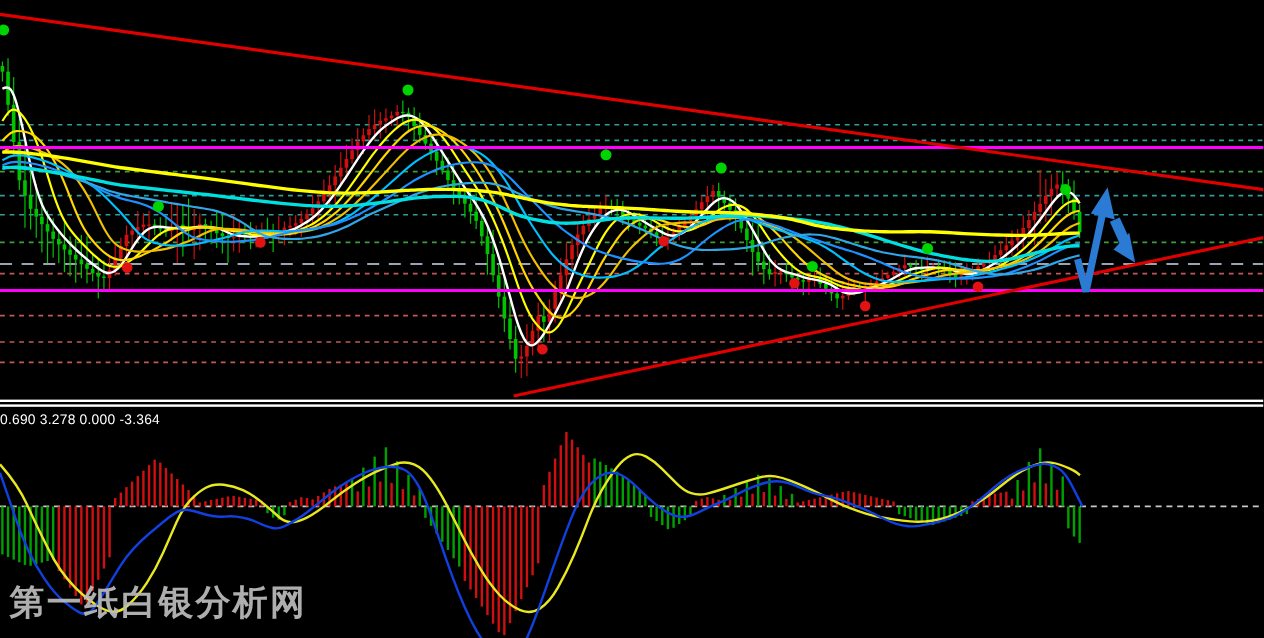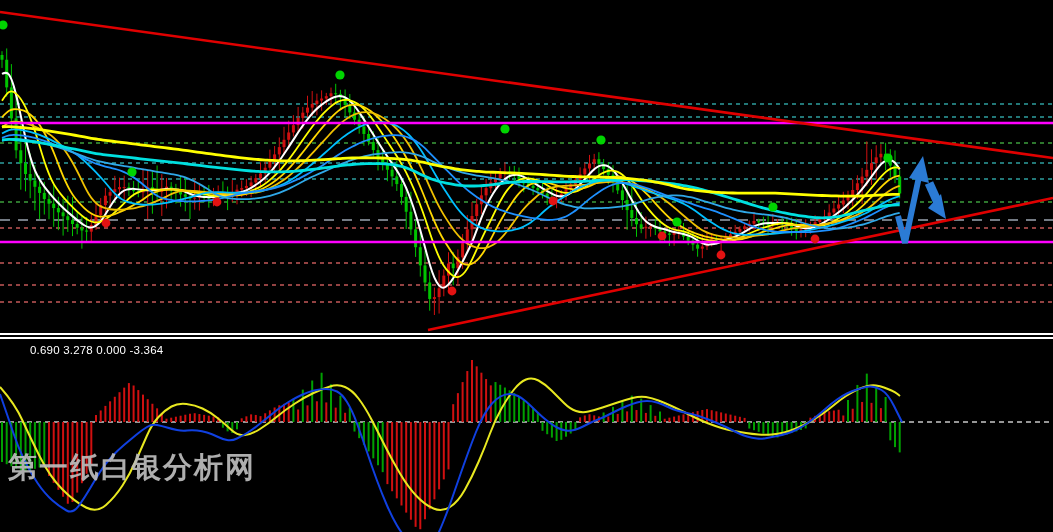--- a/index.html
+++ b/index.html
@@ -3,23 +3,23 @@
 <meta charset="utf-8">
 <style>
   html,body{margin:0;padding:0;background:#000;}
   #stage{position:relative;width:1053px;height:532px;background:#000;overflow:hidden;
          font-family:"Liberation Sans",sans-serif;}
   #main-svg{position:absolute;left:0;top:0;}
   #macd-svg{position:absolute;left:0;top:340px;}
   .sep{position:absolute;left:0;width:1053px;background:#fff;}
   #sep1{top:333px;height:2px;}
   #sep2{top:337px;height:2px;}
-  #macd-label{position:absolute;left:10px;top:344px;color:#fff;font-size:11.5px;
-              letter-spacing:0.2px;white-space:nowrap;padding-left:20px;}
-  #watermark{position:absolute;left:8px;top:452px;color:#bdbdbd;opacity:.92;line-height:1.05;}
+  #macd-label{position:absolute;left:0;top:344px;color:#fff;font-size:11.5px;
+              letter-spacing:0.2px;white-space:nowrap;}
+  #watermark{position:absolute;left:8px;top:488px;color:#bdbdbd;opacity:.92;line-height:1.05;}
   #wm1{font-size:29px;font-weight:bold;letter-spacing:2px;font-family:"Liberation Sans",sans-serif;}
   #wm2{font-size:23px;font-weight:bold;letter-spacing:2px;font-family:"Liberation Mono",monospace;}
 </style>
 </head>
 <body>
 
 <div id="stage">
   <svg id="main-svg" width="1053" height="333" viewBox="0 0 1053 333">
       <g>
         <line x1="0" y1="104" x2="1053" y2="104" stroke="#2e9e9e" stroke-width="1.3" stroke-dasharray="4 4"></line>

